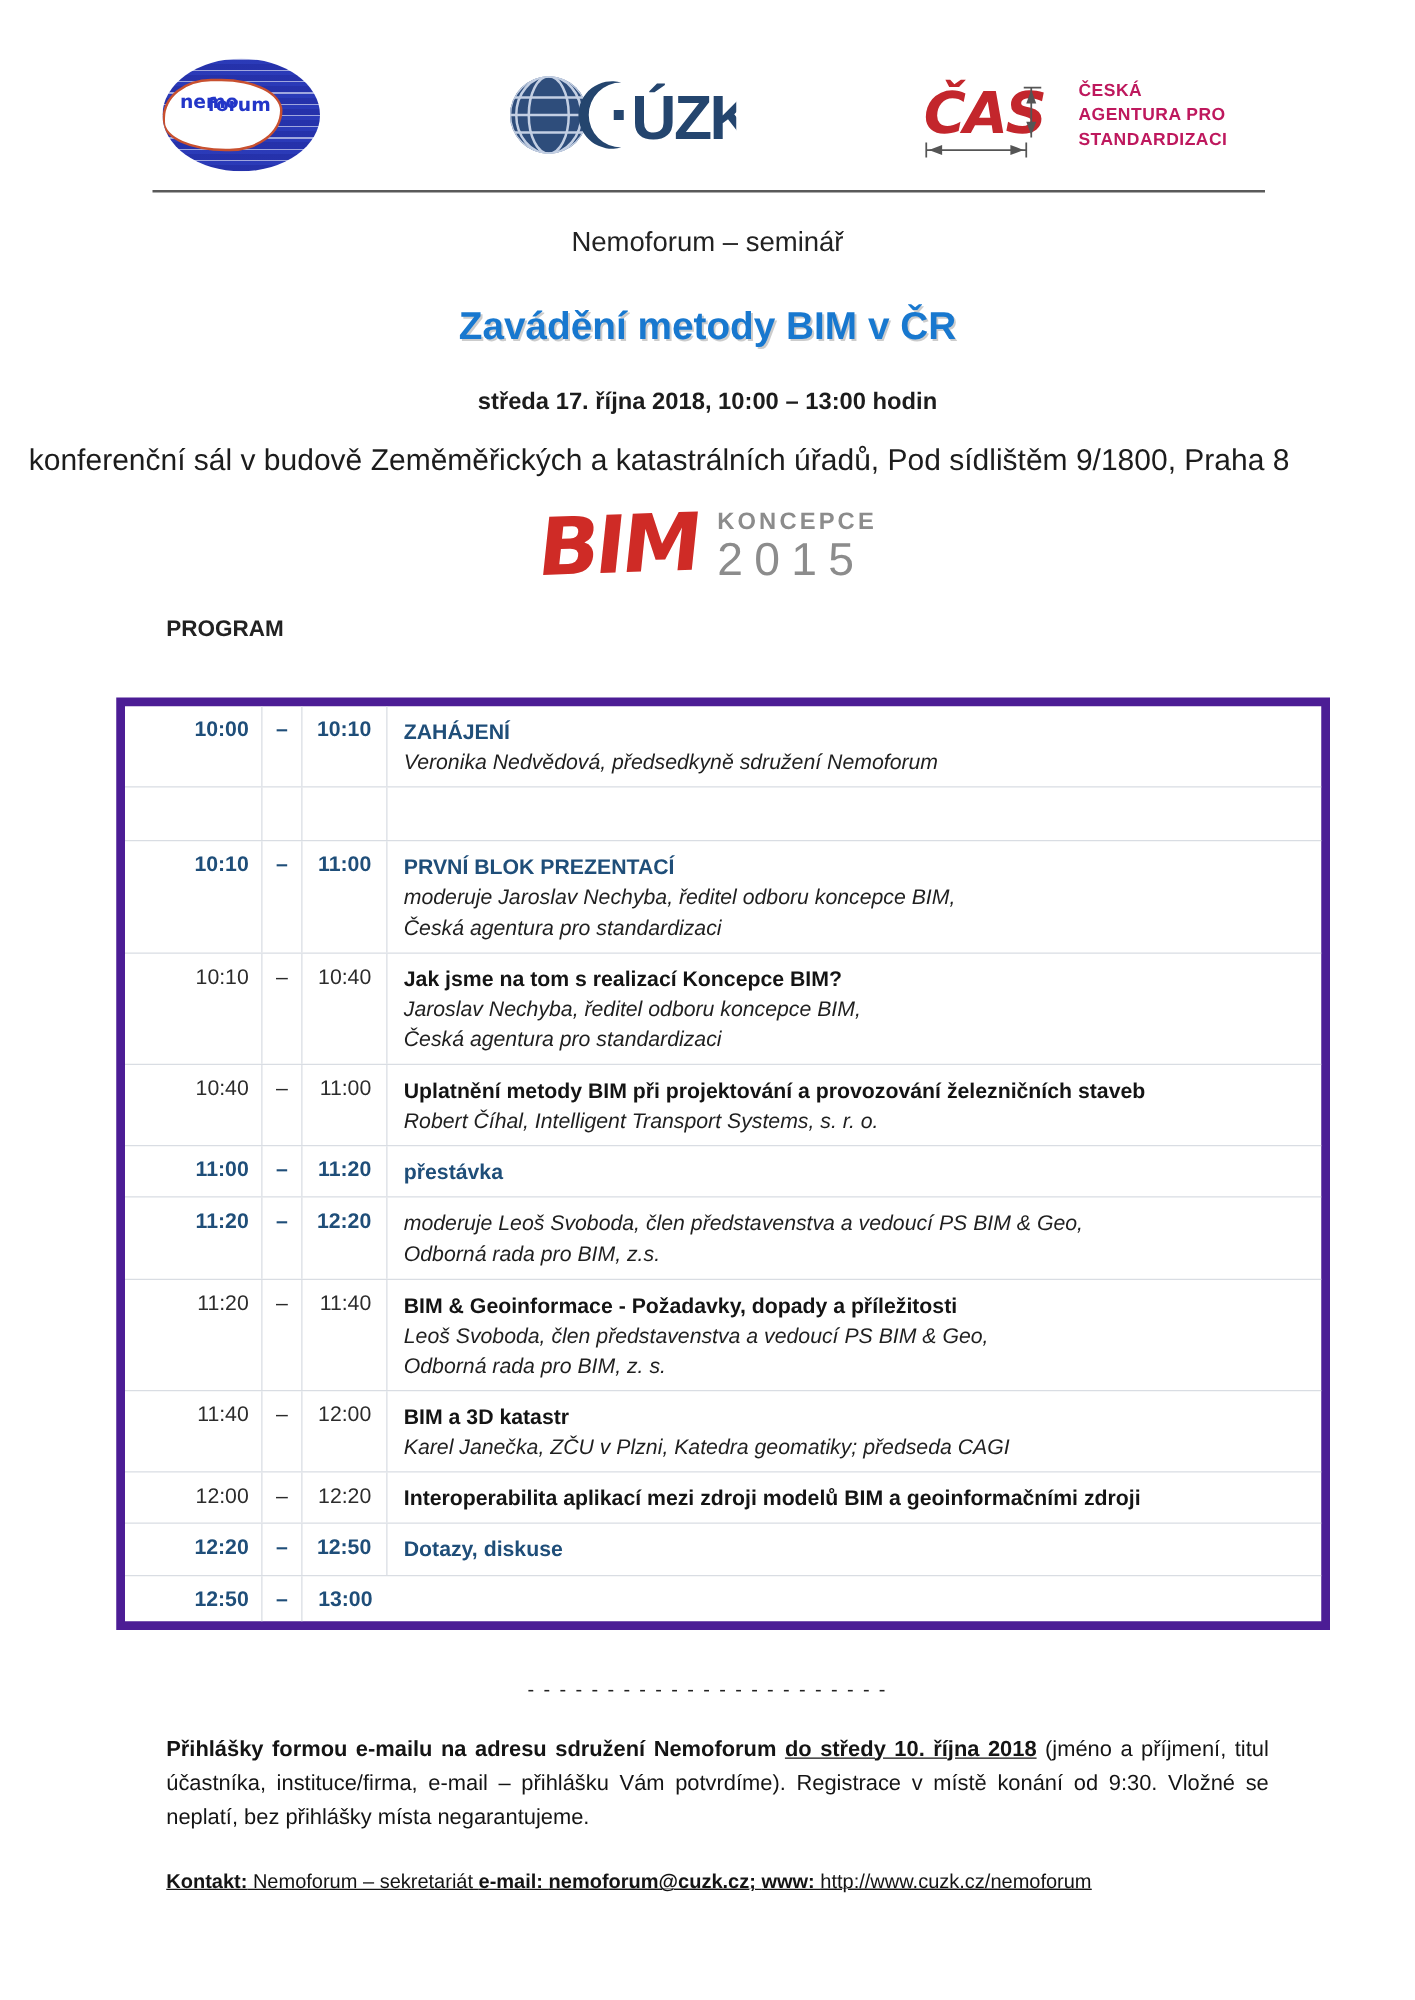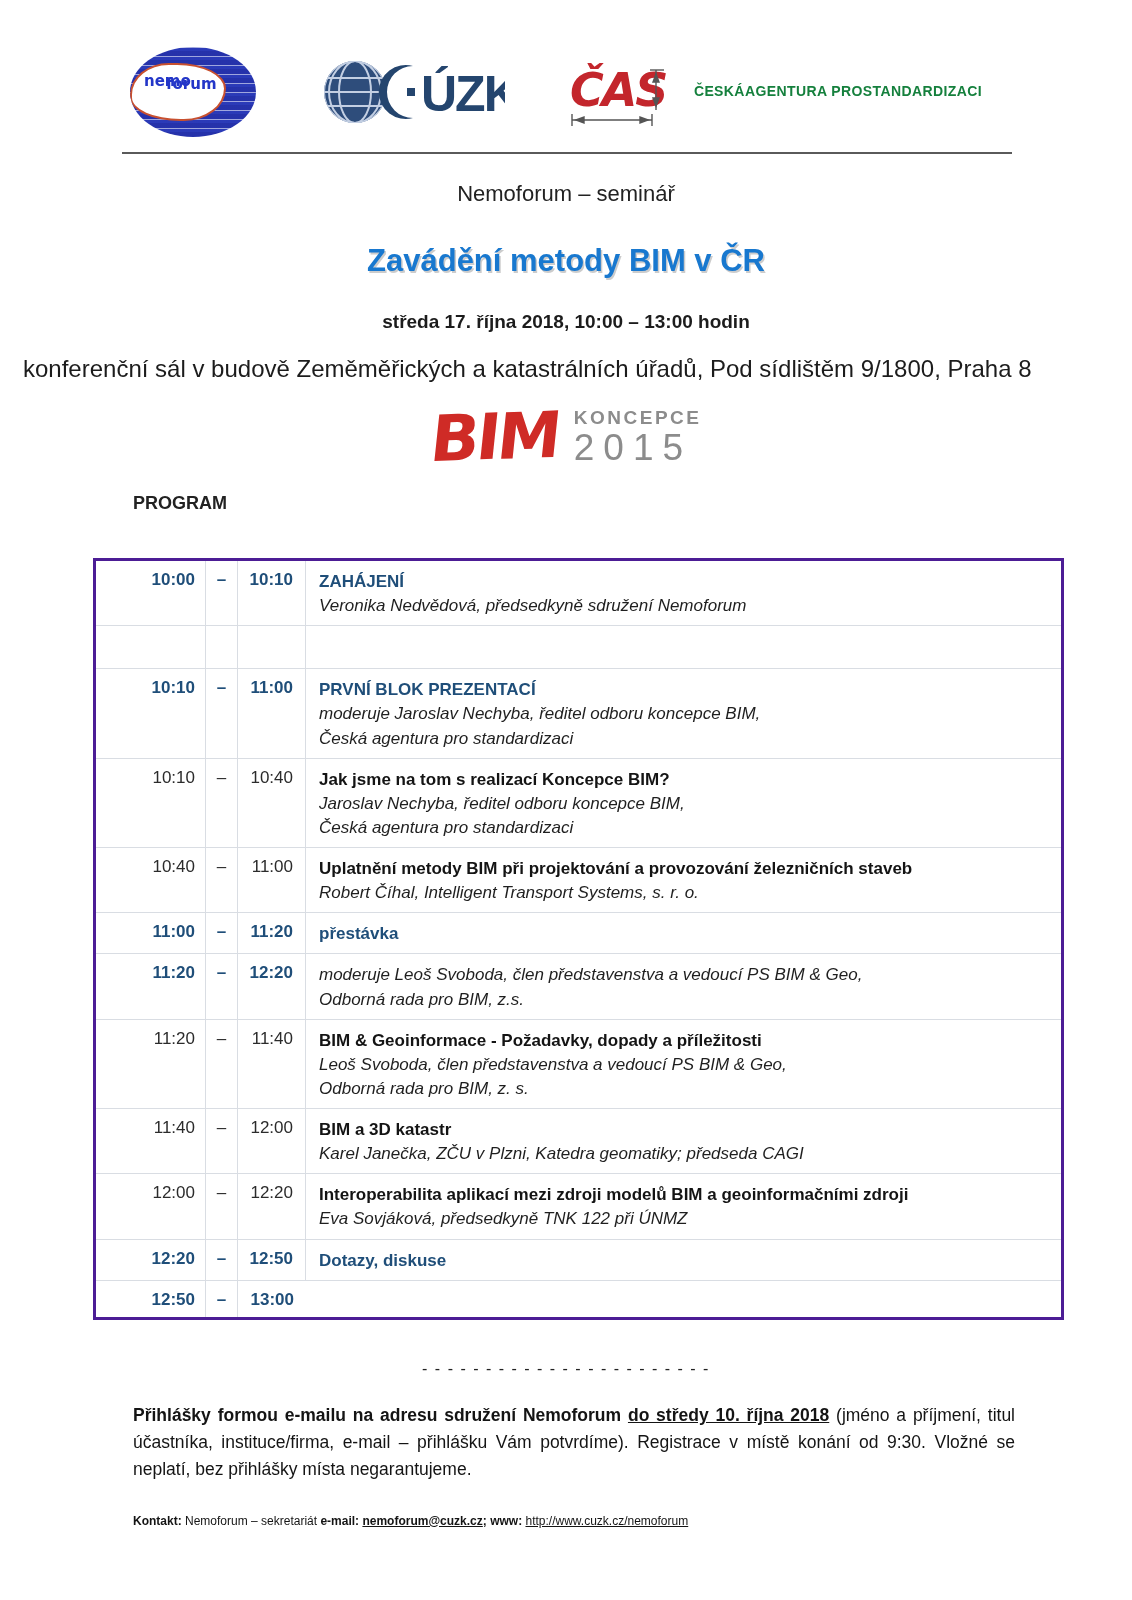--- a/index.html
+++ b/index.html
@@ -15,59 +15,59 @@
     background-image:repeating-linear-gradient(to bottom, rgba(255,255,255,.55) 0 1px, rgba(40,60,200,.15) 1px 4px, rgba(20,25,140,.25) 4px 9px);
     display:flex;align-items:center;}
   .nemo-map{width:92px;height:54px;background:#ffffff;border:2px solid #c8502f;
     border-radius:46% 58% 50% 60% / 62% 50% 64% 46%;position:relative;}
   .nemo-map .t1,.nemo-map .t2{position:absolute;color:#2336c8;font-size:15px;font-weight:bold;
     font-family:"DejaVu Sans", sans-serif;line-height:1;}
   .nemo-map .t1{top:9px;left:12px;}
   .nemo-map .t2{top:12px;left:34px;}
   .cuzk-logo{display:block;}
   .cas-logo{display:flex;align-items:center;gap:24px;}
-  .cas-lines{display:flex;justify-content:center;color:#15803d;
+  .cas-lines{display:flex;flex-direction:column;justify-content:center;color:#be185d;
     font-size:14px;letter-spacing:.4px;line-height:1.4;font-weight:bold;}
   
   .rule{border-top:2px solid #5a5a5a;margin:14px 120px 0 122px;}
   
   .subtitle{text-align:center;font-size:22px;margin-top:27px;color:#222;}
   .title{text-align:center;font-size:31px;font-weight:bold;color:#1878cf;margin-top:36px;
     text-shadow:1.5px 1.5px 0 rgba(110,110,110,.35);}
   .dateline{text-align:center;font-size:19px;font-weight:bold;margin-top:32px;}
   .venue{text-align:left;font-size:24px;margin-top:22px;margin-left:23px;}
   
   .bim-logo{display:flex;justify-content:center;align-items:center;margin-top:14px;height:80px;}
   .bim-word{font-family:"DejaVu Sans", sans-serif;font-weight:900;font-size:64px;color:#cf2b26;
     transform:skewX(-8deg) rotate(-2deg);letter-spacing:-3px;line-height:1;}
   .bim-right{display:flex;flex-direction:column;margin-left:16px;color:#8c8c8c;}
   .bim-koncepce{font-size:19px;font-weight:bold;letter-spacing:2.5px;}
   .bim-year{font-size:37px;letter-spacing:9px;line-height:1.05;}
   
   .program-h{margin:16px 0 0 133px;font-size:18px;font-weight:bold;color:#222;}
-  .program-table{margin:44px 68px 0 93px;border:3px solid #4c1d95;}
+  .program-table{margin:44px 68px 0 93px;border:7px solid #4c1d95;}
   .prow{display:grid;grid-template-columns:110px 32px 68px 1fr;border-top:1px solid #d9dde3;}
   .prow:first-child{border-top:none;}
   .pcell{border-right:1px solid #d9dde3;}
   .pcell:last-child{border-right:none;}
   .c-time1{text-align:right;padding:9px 10px 7px 0;font-size:17px;}
   .c-dash{text-align:center;padding:9px 0 7px 0;font-size:17px;}
   .c-time2{text-align:right;padding:9px 12px 7px 0;font-size:17px;}
   .c-desc{padding:9px 8px 7px 13px;font-size:17px;}
   .prow.block .c-time1,.prow.block .c-dash,.prow.block .c-time2{color:#1f4e79;font-weight:bold;}
   .prow.session .c-time1,.prow.session .c-dash,.prow.session .c-time2{color:#2b2b2b;}
   .sess-title{font-weight:bold;line-height:1.42;}
   .prow.block .sess-title{color:#1f4e79;}
   .prow.session .sess-title{color:#141414;}
   .sess-speaker{font-style:italic;color:#1f1f1f;line-height:1.42;}
   .prow.spacer .pcell{height:26px;}
   
   .dashed-sep{text-align:center;margin-top:40px;font-size:16px;letter-spacing:1.5px;color:#222;}
   .reg-par{margin:24px 117px 0 133px;text-align:justify;font-size:17.5px;line-height:1.56;color:#141414;}
-  .contact-par{margin:30px 117px 0 133px;font-size:12px;color:#141414;}
+  .contact-par{margin:30px 117px 0 133px;font-size:16px;color:#141414;text-decoration:underline;}
   .seg-b{font-weight:bold;}
   .seg-u{text-decoration:underline;}
 </style>
 </head>
 <body>
 
 <div class="logos">
   <div class="nemo-logo">
     <div class="nemo-map">
       <span class="t1">nemo</span>
@@ -214,21 +214,20 @@
         <div class="sess-title">BIM a 3D katastr</div>
         <div class="sess-speaker">Karel Janečka, ZČU v Plzni, Katedra geomatiky; předseda CAGI</div>
       </div>
     </div>
     <div class="prow session">
       <div class="pcell c-time1">12:00</div>
       <div class="pcell c-dash">–</div>
       <div class="pcell c-time2">12:20</div>
       <div class="pcell c-desc">
         <div class="sess-title">Interoperabilita aplikací mezi zdroji modelů BIM a geoinformačními zdroji</div>
-        <div class="sess-speaker">Eva Sovjáková, předsedkyně TNK 122 při ÚNMZ</div>
       </div>
     </div>
     <div class="prow block">
       <div class="pcell c-time1">12:20</div>
       <div class="pcell c-dash">–</div>
       <div class="pcell c-time2">12:50</div>
       <div class="pcell c-desc">
         <div class="sess-title">Dotazy, diskuse</div>
       </div>
     </div>

